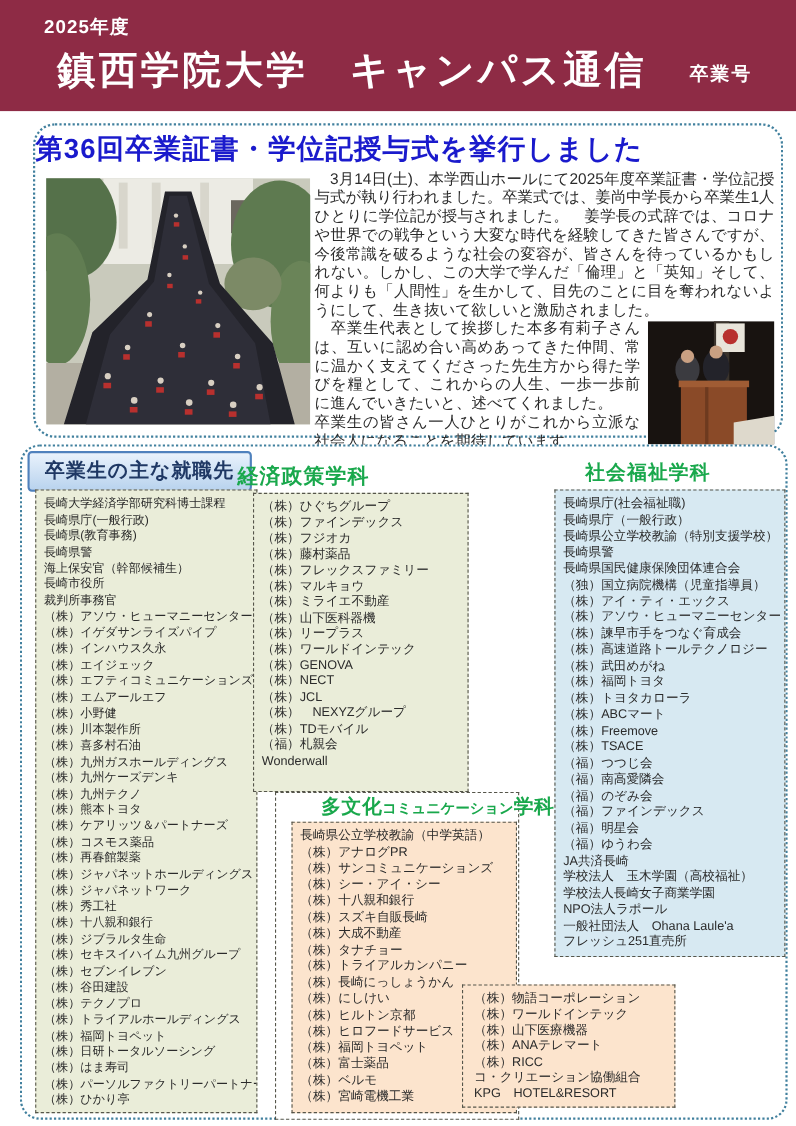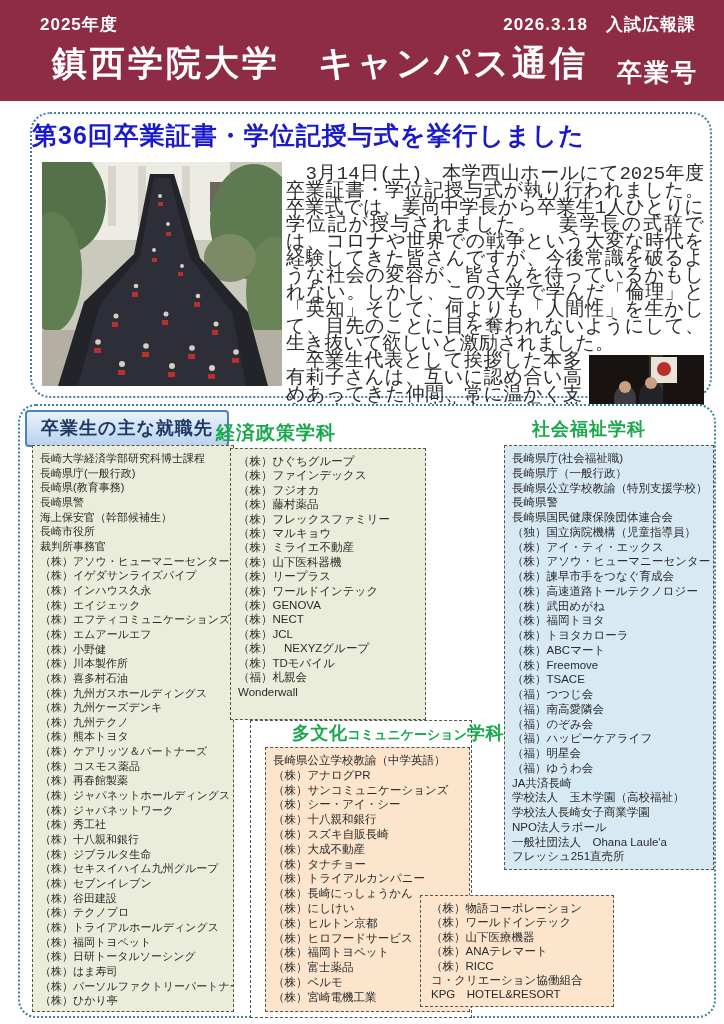--- a/index.html
+++ b/index.html
@@ -5,27 +5,27 @@
   * { margin:0; padding:0; box-sizing:border-box; }
   html,body { background:#ffffff; }
   body { font-family:"Liberation Sans","DejaVu Sans",sans-serif; }
   .page { position:relative; width:724px; height:1024px; background:#fff; overflow:hidden; }
 
   
   .masthead { position:absolute; left:0; top:0; width:724px; height:101px; background:#8e2b45; color:#fff; }
   .hdr-year { position:absolute; left:40px; top:13px; font-size:17px; font-weight:800; letter-spacing:1px; }
   .hdr-date { position:absolute; right:28px; top:13px; font-size:17px; font-weight:800; letter-spacing:1px; }
   .hdr-main { position:absolute; left:52px; top:40px; width:560px; font-size:35px; font-weight:800; letter-spacing:3px; white-space:nowrap; }
-  .hdr-issue { position:absolute; right:26px; top:56px; font-size:25px; font-weight:800; letter-spacing:2px; }
+  .hdr-issue { position:absolute; right:40px; top:56px; font-size:17px; font-weight:800; letter-spacing:2px; }
 
   
   .sec1 { position:absolute; left:30px; top:112px; width:682px; height:286px; border:2px dotted #41809e; border-radius:20px; background:#fff; }
   .article-title { position:absolute; left:0; top:5px; width:100%; color:#1a1acc; font-size:25px; font-weight:800; letter-spacing:1px; white-space:nowrap; }
   .photo-group { position:absolute; left:10px; top:48px; width:240px; height:224px; }
-  .article-body { position:absolute; left:254px; top:52px; width:418px; height:240px; font-size:19px; line-height:17px; color:#2b2b2b; text-align:justify;font-family:Liberation Mono, monospace; }
+  .article-body { position:absolute; left:254px; top:40px; width:418px; height:240px; font-size:14px; line-height:17px; color:#2b2b2b; text-align:justify; }
   .article-body p { margin:0; }
   .photo-stage { float:right; width:115px; height:112px; margin:2px 0 2px 7px; }
 
   
   .sec2 { position:absolute; left:18px; top:404px; width:698px; height:614px; border:2px dotted #41809e; border-radius:18px; background:#fff; }
   .emp-label { position:absolute; left:5px; top:4px; padding:4px 14px 5px 14px; background:linear-gradient(#e9f2fc,#b9d3ee); border:2px solid #4f81bd; border-radius:4px; font-size:18px; font-weight:800; color:#1f3864; letter-spacing:1px; }
   .dept-h { position:absolute; color:#19a84c; font-weight:800; white-space:nowrap; }
   .dept-econ { left:196px; top:14px; font-size:19px; letter-spacing:1px; }
   .dept-social { left:512px; top:11px; font-size:18px; letter-spacing:1px;font-family:Liberation Mono, monospace; }
   .dept-multi { left:272px; top:315px; font-size:18px; letter-spacing:0.5px; }
@@ -49,21 +49,20 @@
   .box-multi2 { left:400px; top:489px; width:194px; height:112px; z-index:3; padding-left:10px; }
   .box-multi2 .li { line-height:14.4px; font-size:11.5px; }
 </style>
 </head>
 <body>
 
 <div class="page">
 
   <div class="masthead">
     <div class="hdr-year">2025年度</div>
-    <div class="hdr-date">2026.3.18　入試広報課</div>
     <div class="hdr-main">鎮西学院大学　キャンパス通信</div>
     <div class="hdr-issue">卒業号</div>
   </div>
 
   <div class="sec1">
     <div class="article-title">第36回卒業証書・学位記授与式を挙行しました</div>
 
     <div class="photo-group">
       <svg width="240" height="224" viewBox="0 0 240 224" xmlns="http://www.w3.org/2000/svg">
         <rect width="240" height="224" fill="#c9cabc"></rect>
@@ -227,21 +226,21 @@
         <div class="li">（株）高速道路トールテクノロジー</div>
         <div class="li">（株）武田めがね</div>
         <div class="li">（株）福岡トヨタ</div>
         <div class="li">（株）トヨタカローラ</div>
         <div class="li">（株）ABCマート</div>
         <div class="li">（株）Freemove</div>
         <div class="li">（株）TSACE</div>
         <div class="li">（福）つつじ会</div>
         <div class="li">（福）南高愛隣会</div>
         <div class="li">（福）のぞみ会</div>
-        <div class="li">（福）ハッピーケアライフ</div>
+        <div class="li">（福）ファインデックス</div>
         <div class="li">（福）明星会</div>
         <div class="li">（福）ゆうわ会</div>
         <div class="li">JA共済長崎</div>
         <div class="li">学校法人　玉木学園（高校福祉）</div>
         <div class="li">学校法人長崎女子商業学園</div>
         <div class="li">NPO法人ラポール</div>
         <div class="li">一般社団法人　Ohana Laule'a</div>
         <div class="li">フレッシュ251直売所</div>
       </div>
 

